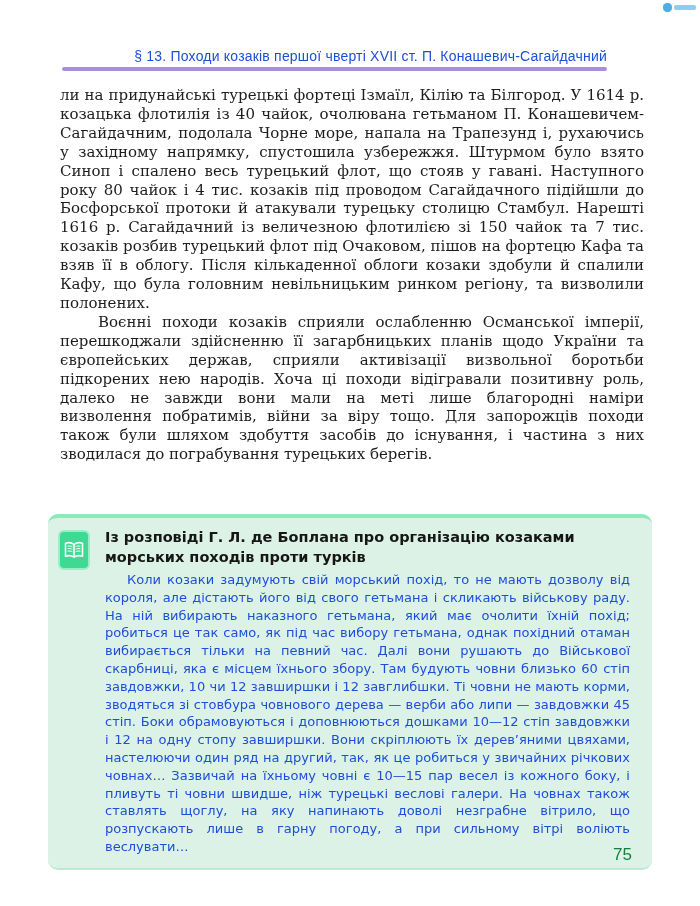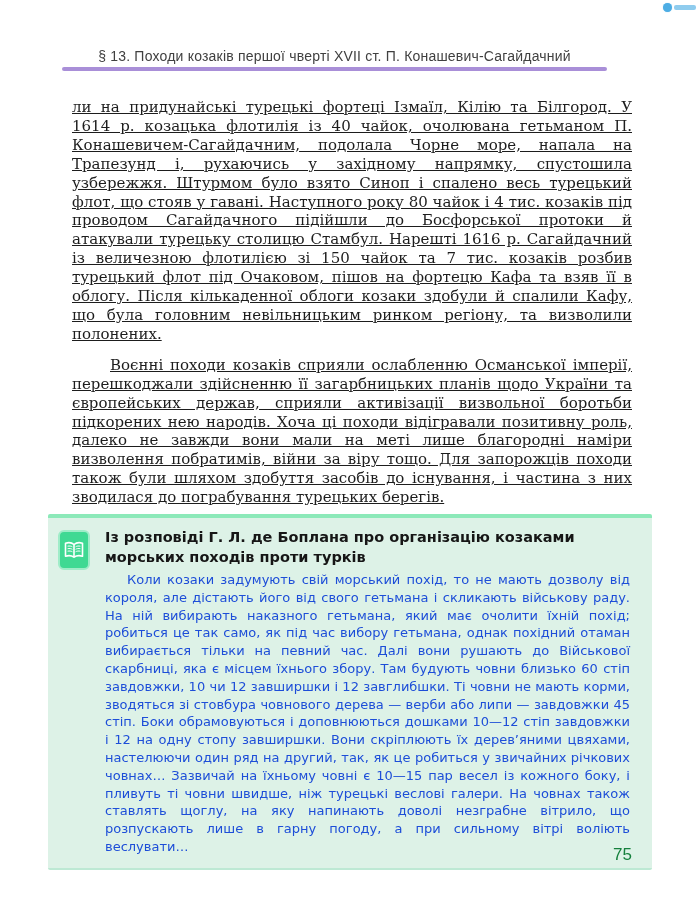--- a/index.html
+++ b/index.html
@@ -23,47 +23,47 @@
     box-shadow: 0 0 1px #7cc4ec;
   }
   .watermark .wm-text {
     width: 22px; height: 5px; border-radius: 2px;
     background: #7cc4ec;
   }
 
   
   .section-header {
     position: absolute; left: 62px; top: 48px; width: 545px;
-    text-align: center;
+    text-align: right;
     font-family: "Liberation Sans", "DejaVu Sans", sans-serif;
-    font-size: 14px; color: #404040; letter-spacing: 0.2px;
+    font-size: 14px; color: #1d4ed8; letter-spacing: 0.2px;
     white-space: nowrap;
   }
   .accent-line {
     position: absolute; left: 62px; top: 67px; width: 545px; height: 4px;
     background: #a98fd8; border-radius: 2px;
   }
 
   
   .main-text {
     position: absolute; left: 60px; top: 86px; width: 584px;
     font-size: 15px; line-height: 18.9px; color: #1d1d1d;
     text-align: justify;
   }
-  .main-text p { margin: 12px; text-decoration: underline; }
+  .main-text p { margin: 0; }
   .main-text p.indent { text-indent: 38px; }
 
   
   .quote-box {
     position: absolute; left: 48px; top: 514px; width: 604px;
     box-sizing: border-box;
     background: #ddf2e7;
     border-top: 4px solid #8ce9b9;
     border-bottom: 2px solid #bde9d4;
-    border-radius: 2px;
+    border-radius: 10px;
     padding: 9px 22px 12px 57px;
     font-family: "DejaVu Sans", "Liberation Sans", sans-serif;
   }
   .quote-icon {
     position: absolute; left: 10px; top: 12px;
     width: 32px; height: 40px;
     background: #3fd993;
     border: 2px solid #9fecc8;
     border-radius: 6px;
     display: flex; align-items: center; justify-content: center;

